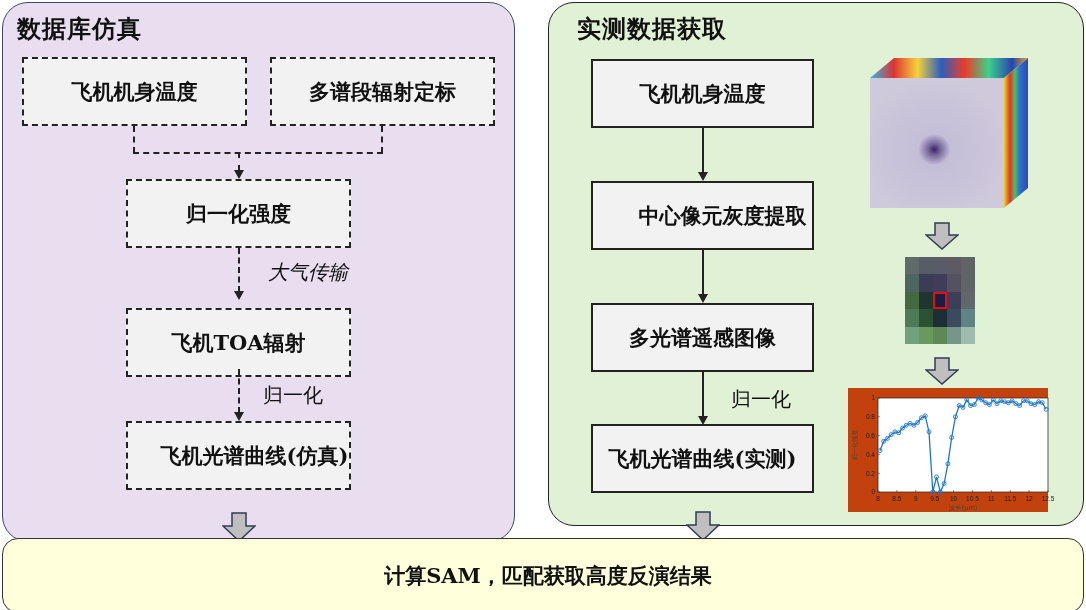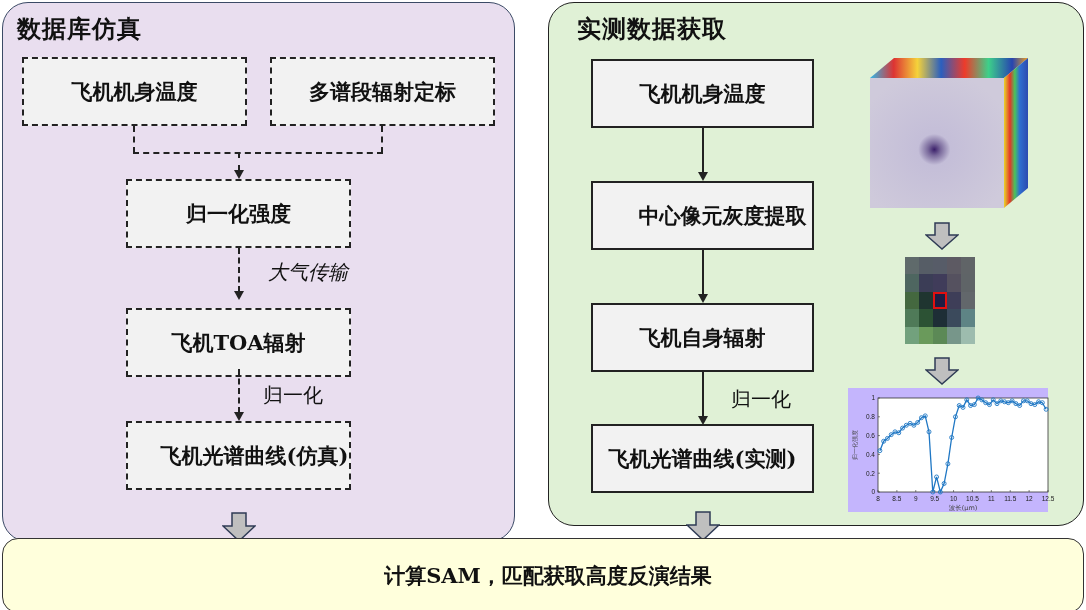--- a/index.html
+++ b/index.html
@@ -17,21 +17,21 @@
   .vline{position:absolute;width:0;border-left:2px solid #222;}
   .vline.d{border-left:2px dashed #222;}
   .hline{position:absolute;height:0;border-top:2px dashed #222;}
   .ahead{position:absolute;width:0;height:0;border-left:5px solid transparent;border-right:5px solid transparent;border-top:9px solid #222;}
   #bottom{position:absolute;left:2px;top:538px;width:1082px;height:75px;background:#ffffdc;border:1.5px solid #333;border-radius:16px;
           box-sizing:border-box;display:flex;align-items:center;justify-content:center;font-size:21px;font-weight:bold;padding-left:10px;}
   .bigarrow{position:absolute;}
   #cube{position:absolute;left:868px;top:52px;}
   #grid{position:absolute;left:905px;top:257px;width:70px;height:87px;display:grid;grid-template-columns:repeat(5,1fr);grid-template-rows:repeat(5,1fr);}
   #grid div{width:100%;height:100%;}
-  #chart{position:absolute;left:848px;top:388px;width:200px;height:124px;background:#c4b5fd;}
+  #chart{position:absolute;left:848px;top:388px;width:200px;height:124px;background:#c2410c;}
 </style>
 </head>
 <body>
 
 <div class="panel" id="panel-left">
   <div class="panel-title" style="left:14px;top:10px;">数据库仿真</div>
 </div>
 <div class="box dashed" style="left:22px;top:57px;width:225px;height:69px;">飞机机身温度</div>
 <div class="box dashed" style="left:270px;top:57px;width:225px;height:69px;">多谱段辐射定标</div>
 
@@ -55,21 +55,21 @@
 
 <div class="panel" id="panel-right">
   <div class="panel-title" style="left:28px;top:10px;text-align:right;">实测数据获取</div>
 </div>
 <div class="box solid" style="left:591px;top:59px;width:223px;height:69px;">飞机机身温度</div>
 <div class="vline" style="left:702px;top:128px;height:45px;"></div>
 <div class="ahead" style="left:698px;top:172px;"></div>
 <div class="box solid" style="left:591px;top:181px;width:223px;height:69px;padding-left:40px;">中心像元灰度提取</div>
 <div class="vline" style="left:702px;top:250px;height:45px;"></div>
 <div class="ahead" style="left:698px;top:294px;"></div>
-<div class="box solid" style="left:591px;top:303px;width:223px;height:69px;">飞机自身辐射</div>
+<div class="box solid" style="left:591px;top:303px;width:223px;height:69px;">多光谱遥感图像</div>
 <div class="vline" style="left:702px;top:372px;height:45px;"></div>
 <div class="ahead" style="left:698px;top:416px;"></div>
 <div class="lbl" style="left:731px;top:386px;">归一化</div>
 <div class="box solid" style="left:591px;top:424px;width:223px;height:69px;">飞机光谱曲线(实测)</div>
 
 <svg id="cube" width="170" height="162" viewBox="0 0 170 162">
   <defs>
     <linearGradient id="topg" x1="0" y1="0" x2="1" y2="0">
       <stop offset="0" stop-color="#2fb7e8"></stop>
         <stop offset="0.15" stop-color="#d33"></stop>

